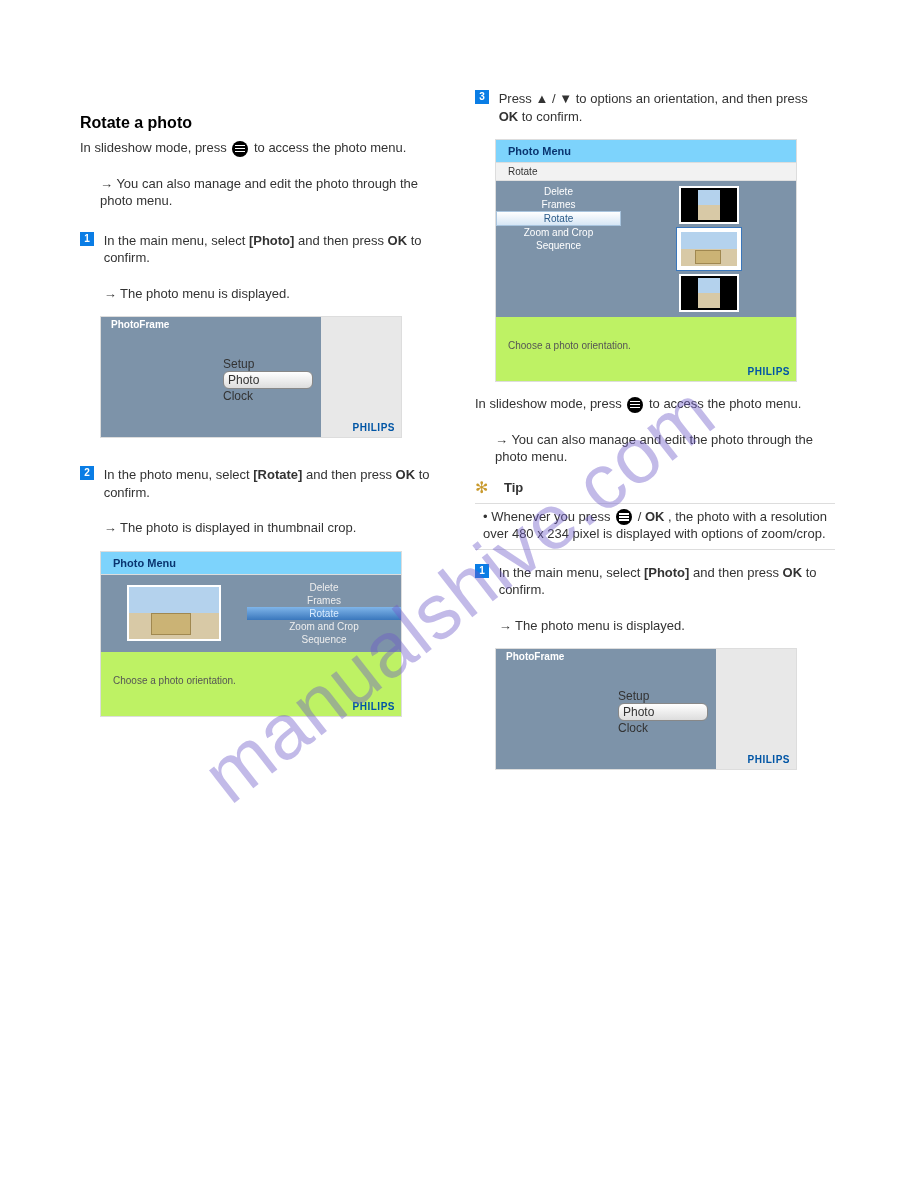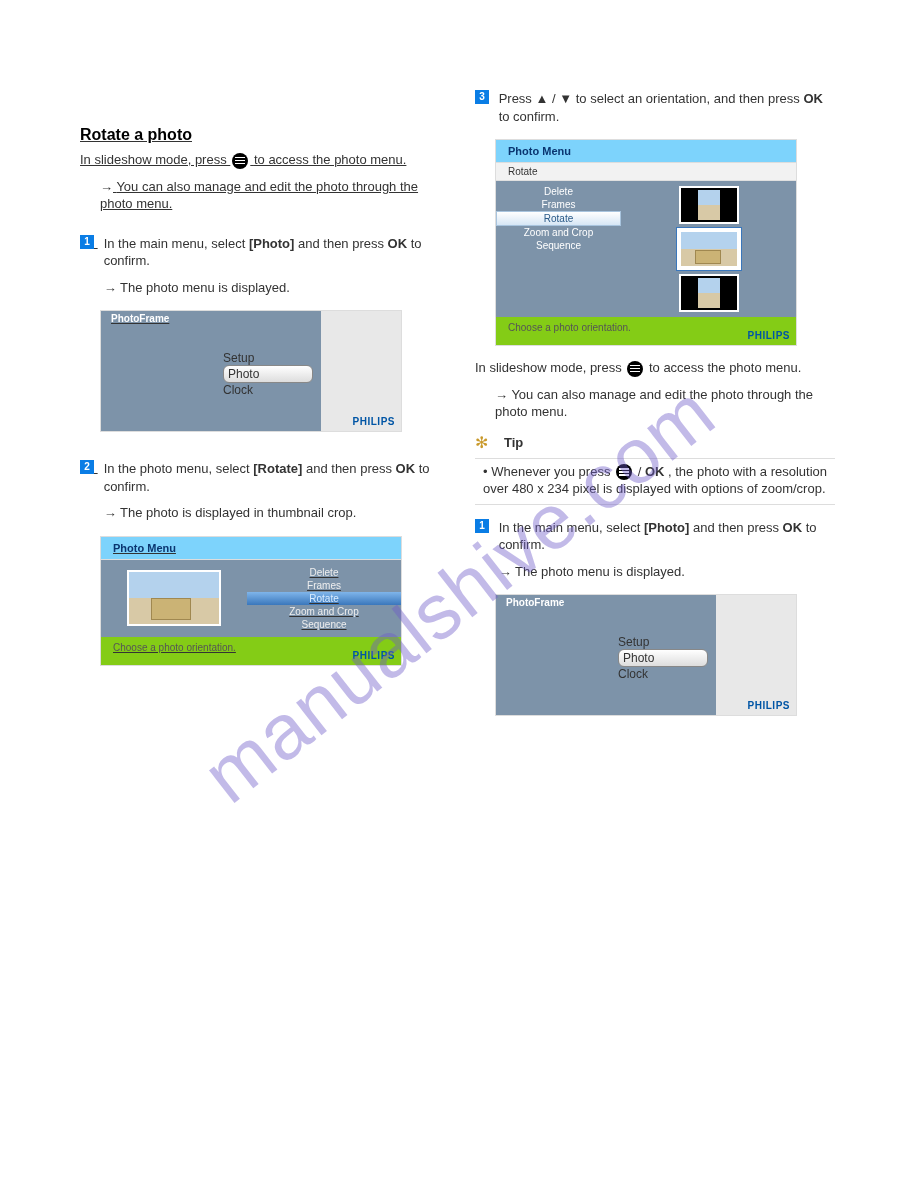--- a/index.html
+++ b/index.html
@@ -14,23 +14,22 @@
     position: relative;
   }
   .page {
     position: relative;
     width: 918px;
     height: 1188px;
   }
   .col-left {
     position: absolute;
     left: 80px;
-    top: 102px;
+    top: 90px;
     width: 360px;
-    text-decoration: underline;
   }
   .col-right {
     position: absolute;
     left: 475px;
     top: 90px;
     width: 360px;
   }
   .num-square {
     display: inline-block;
     width: 14px;
@@ -45,21 +44,21 @@
   }
   .step-text {
     display: inline-block;
     vertical-align: top;
     margin-left: 6px;
     width: 330px;
     line-height: 1.35;
   }
   .indent-arrow {
     margin-left: 20px;
-    margin-top: 9px;
+    margin-top: 18px;
     line-height: 1.35;
   }
   .arrow-sym {
     display: inline-block;
     vertical-align: top;
   }
   .bullet {
     margin-left: 20px;
     margin-top: 4px;
     line-height: 1.35;
@@ -212,22 +211,22 @@
   .ss-opt.sel {
     background: linear-gradient(#7fb5ea,#3a77bc);
     color: #d9ecff;
   }
   .ss-opt.sel-light {
     background: linear-gradient(#fff,#d6e6f5);
     color: #2a5a88;
     border: 1px solid #a8c4de;
   }
   .ss-footer {
-    background: #84cc16;
-    padding: 5px 12px;
+    background: #bef264;
+    padding: 23px 12px;
     color: #555;
     font-size: 10px;
     position: relative;
     height: 18px;
   }
   .ss-rotate-body {
     display: flex;
     background: #7d93a9;
     min-height: 88px;
   }
@@ -363,21 +362,21 @@
 </div>
 
 <div class="col-right">
   <div>
     <span class="num-square">3</span>
     <span class="step-text">
       <span>Press </span>
       <span>▲</span>
       <span>/</span>
       <span>▼</span>
-      <span> to select an orientation, and then press </span>
+      <span> to options an orientation, and then press </span>
       <b>OK</b>
       <span> to confirm.</span>
     </span>
   </div>
 
   <div class="screenshot">
     <div class="ss-header">Photo Menu</div>
     <div class="ss-sub">Rotate</div>
     <div class="ss-rotate-body">
       <div class="ss-rotate-left">

